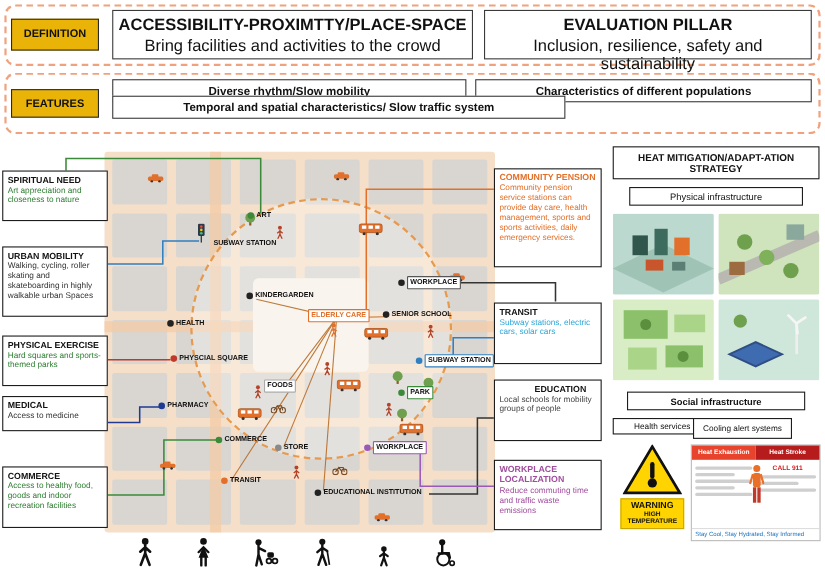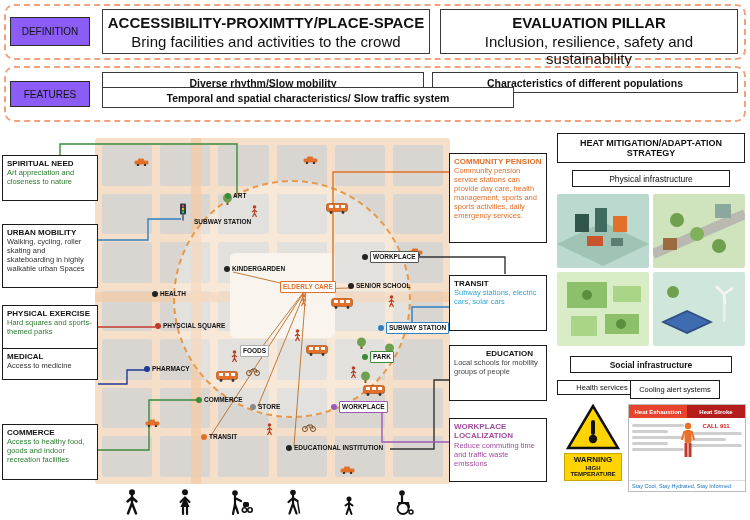--- a/index.html
+++ b/index.html
@@ -2,21 +2,21 @@
 <html><head>
 <meta charset="utf-8">
 <style>
   *{margin:0;padding:0;box-sizing:border-box}
   html,body{width:750px;height:520px}
   body{font-family:"Liberation Sans",sans-serif;background:#fff;color:#111}
   #canvas{position:relative;width:750px;height:520px;background:#fff;overflow:hidden}
 
   
   .dashed-row{position:absolute;border:2px dashed #f0a27c;border-radius:10px;background:#fff}
-  .tag{position:absolute;border:1.5px solid #2b2b2b;background:#8b5cf6;display:flex;align-items:center;justify-content:center;font-weight:normal;font-size:10px}
+  .tag{position:absolute;border:1.5px solid #2b2b2b;background:#eab308;display:flex;align-items:center;justify-content:center;font-weight:bold;font-size:10px}
   .defbox{position:absolute;border:1.5px solid #3a3a3a;background:#fff;text-align:center;padding-top:4px}
   .defbox .t{display:block;font-weight:bold;font-size:15px}
   .defbox .s{display:block;font-size:15px;margin-top:2px}
   .featbox{position:absolute;border:1.5px solid #3a3a3a;background:#fff;display:flex;align-items:center;justify-content:center;font-weight:bold;font-size:10.5px}
 
   
   .sidebox{position:absolute;border:1.5px solid #1c1c1c;background:#fff;padding:3px 4px;font-size:7.5px;line-height:1.18}
   .sidebox .t{font-weight:bold;font-size:8px;display:block}
   .sidebox .d{display:block;margin-top:1px}
 
@@ -119,21 +119,21 @@
     <span class="d" style="color: rgb(46, 125, 50);">Art appreciation and closeness to nature</span>
   </div>
   <div class="sidebox" style="left:2px;top:224px;width:96px;height:64px">
     <span class="t">URBAN MOBILITY</span>
     <span class="d" style="color: rgb(51, 51, 51);">Walking, cycling, roller skating and skateboarding in highly walkable urban Spaces</span>
   </div>
   <div class="sidebox" style="left:2px;top:305px;width:96px;height:46px">
     <span class="t">PHYSICAL EXERCISE</span>
     <span class="d" style="color: rgb(46, 125, 50);">Hard squares and sports-themed parks</span>
   </div>
-  <div class="sidebox" style="left:2px;top:348px;width:96px;height:32px">
+  <div class="sidebox" style="left:2px;top:360px;width:96px;height:32px">
     <span class="t">MEDICAL</span>
     <span class="d" style="color: rgb(51, 51, 51);">Access to medicine</span>
   </div>
   <div class="sidebox" style="left:2px;top:424px;width:96px;height:56px">
     <span class="t">COMMERCE</span>
     <span class="d" style="color: rgb(46, 125, 50);">Access to healthy food, goods and indoor recreation facilities</span>
   </div>
 
   <div class="sidebox" style="left:449px;top:153px;width:98px;height:90px">
     <span class="t" style="color: rgb(226, 112, 42);">COMMUNITY PENSION</span>

